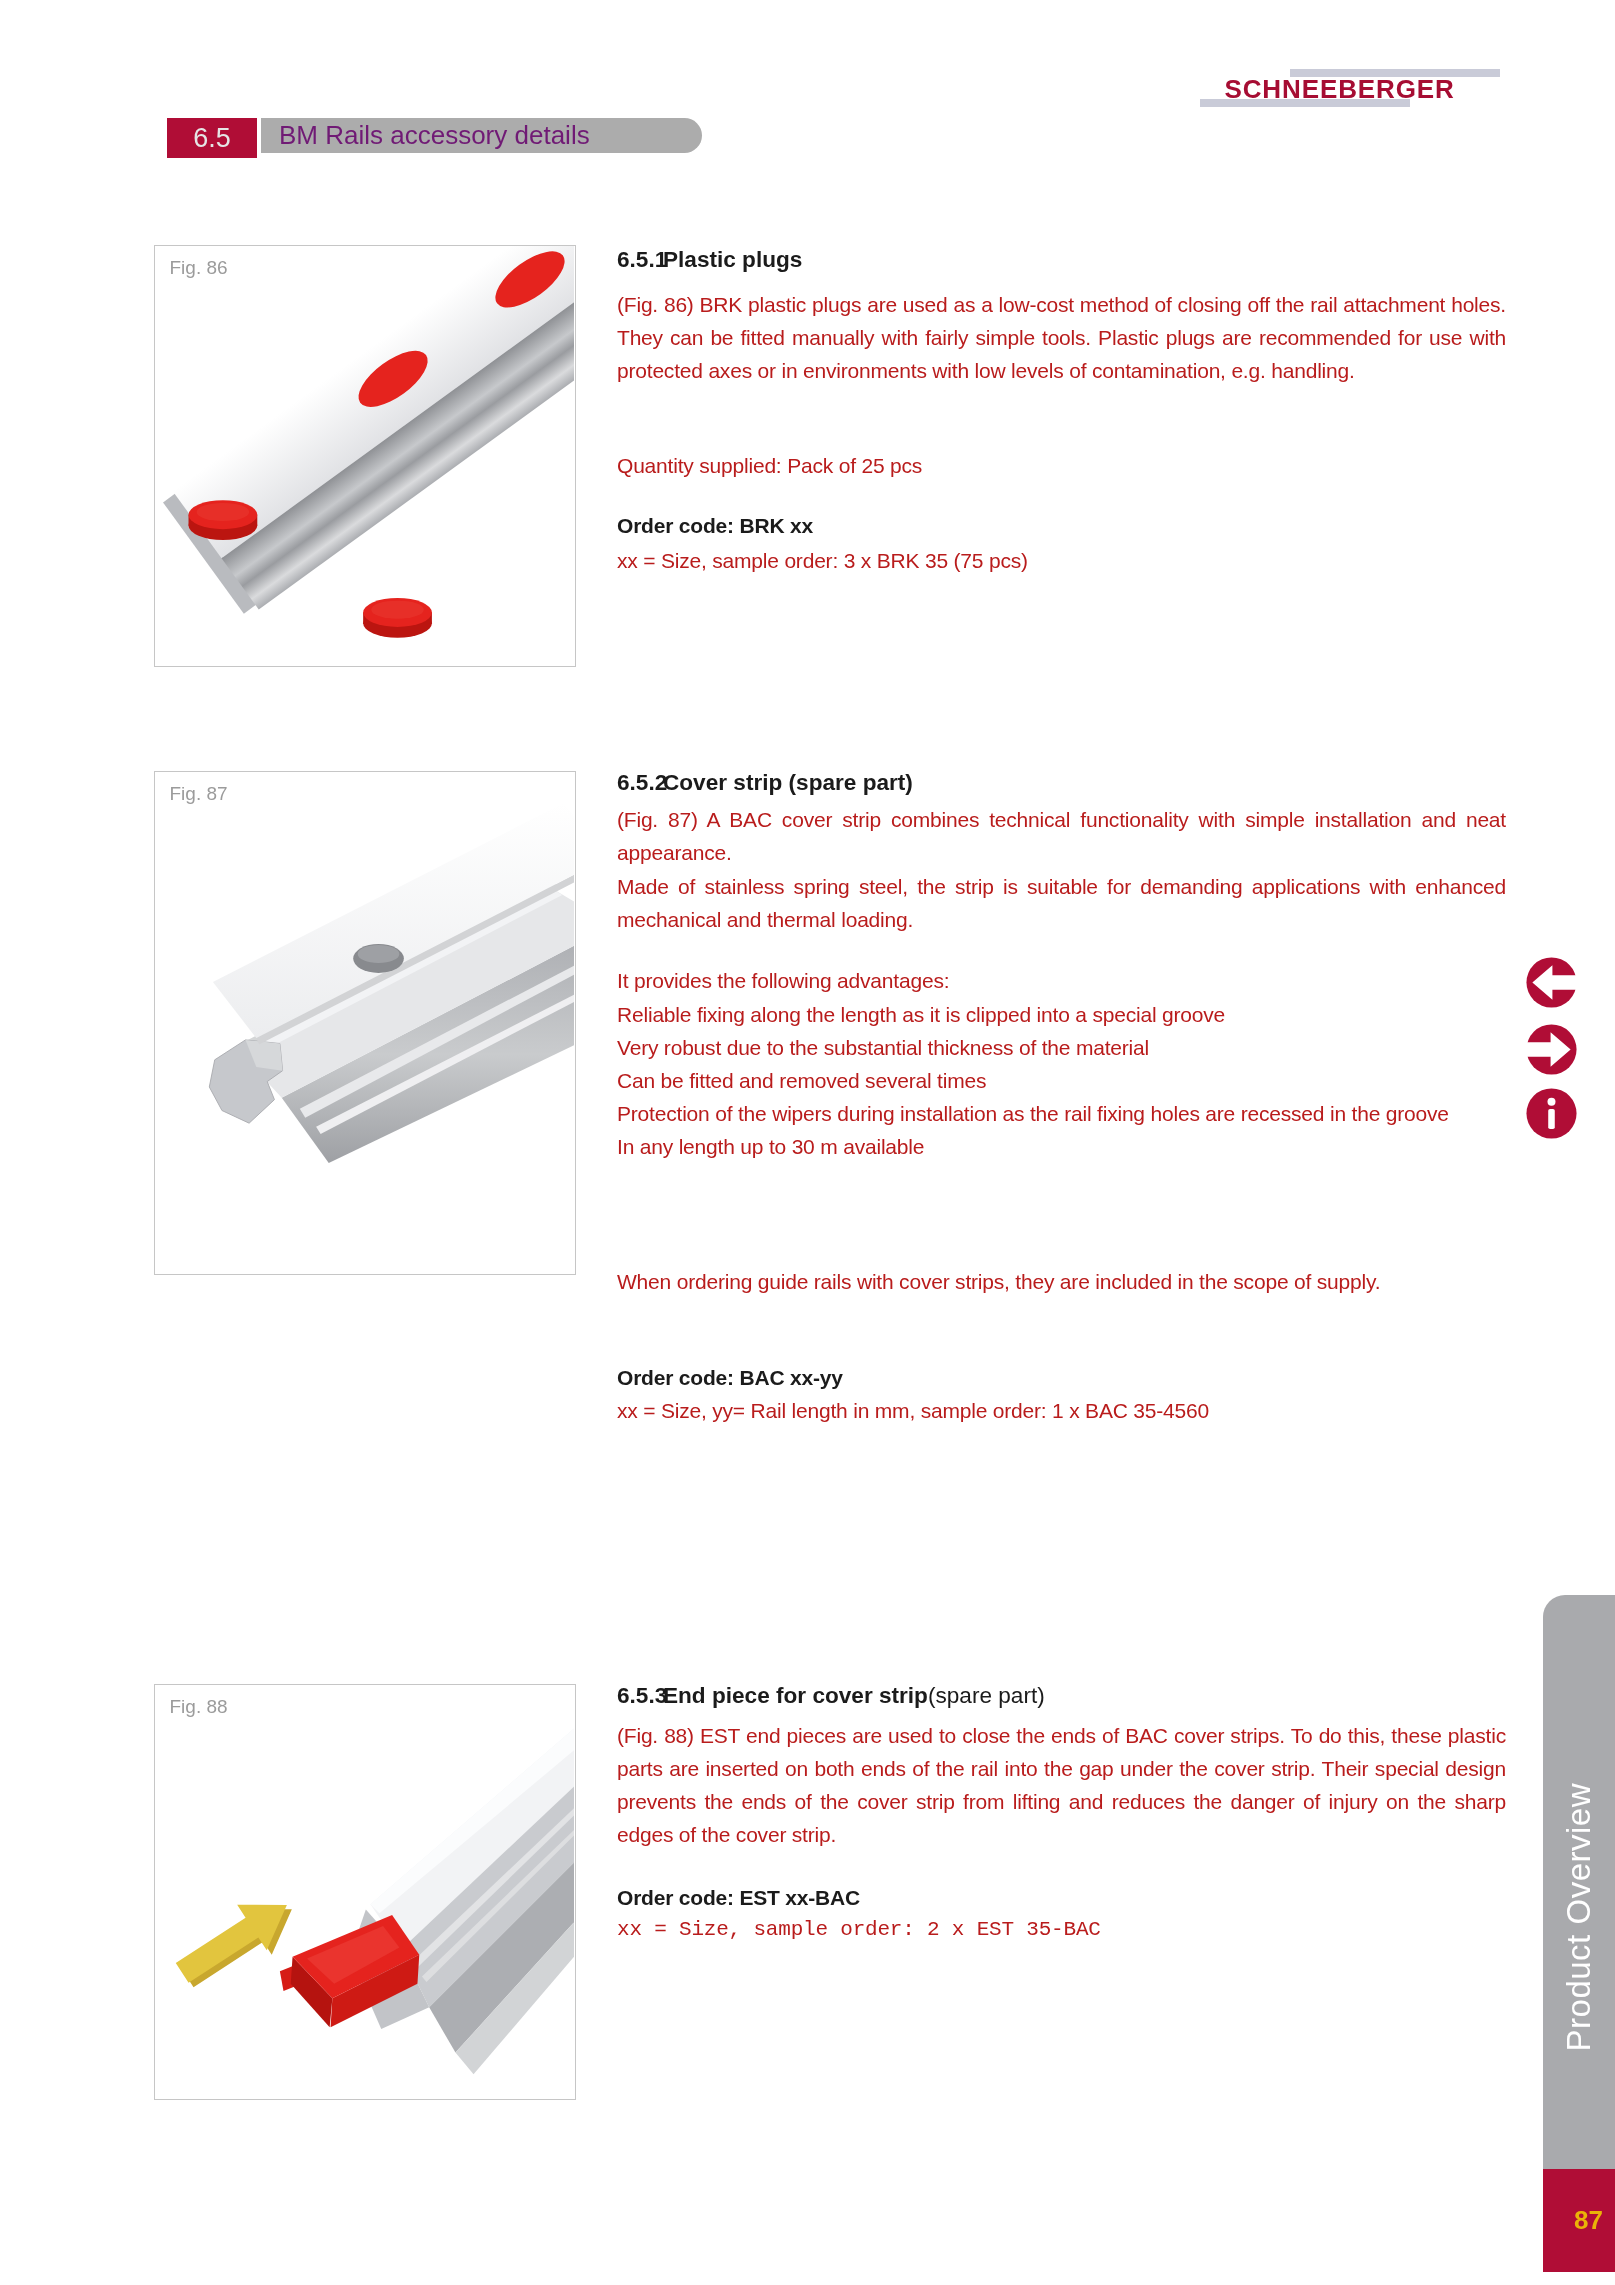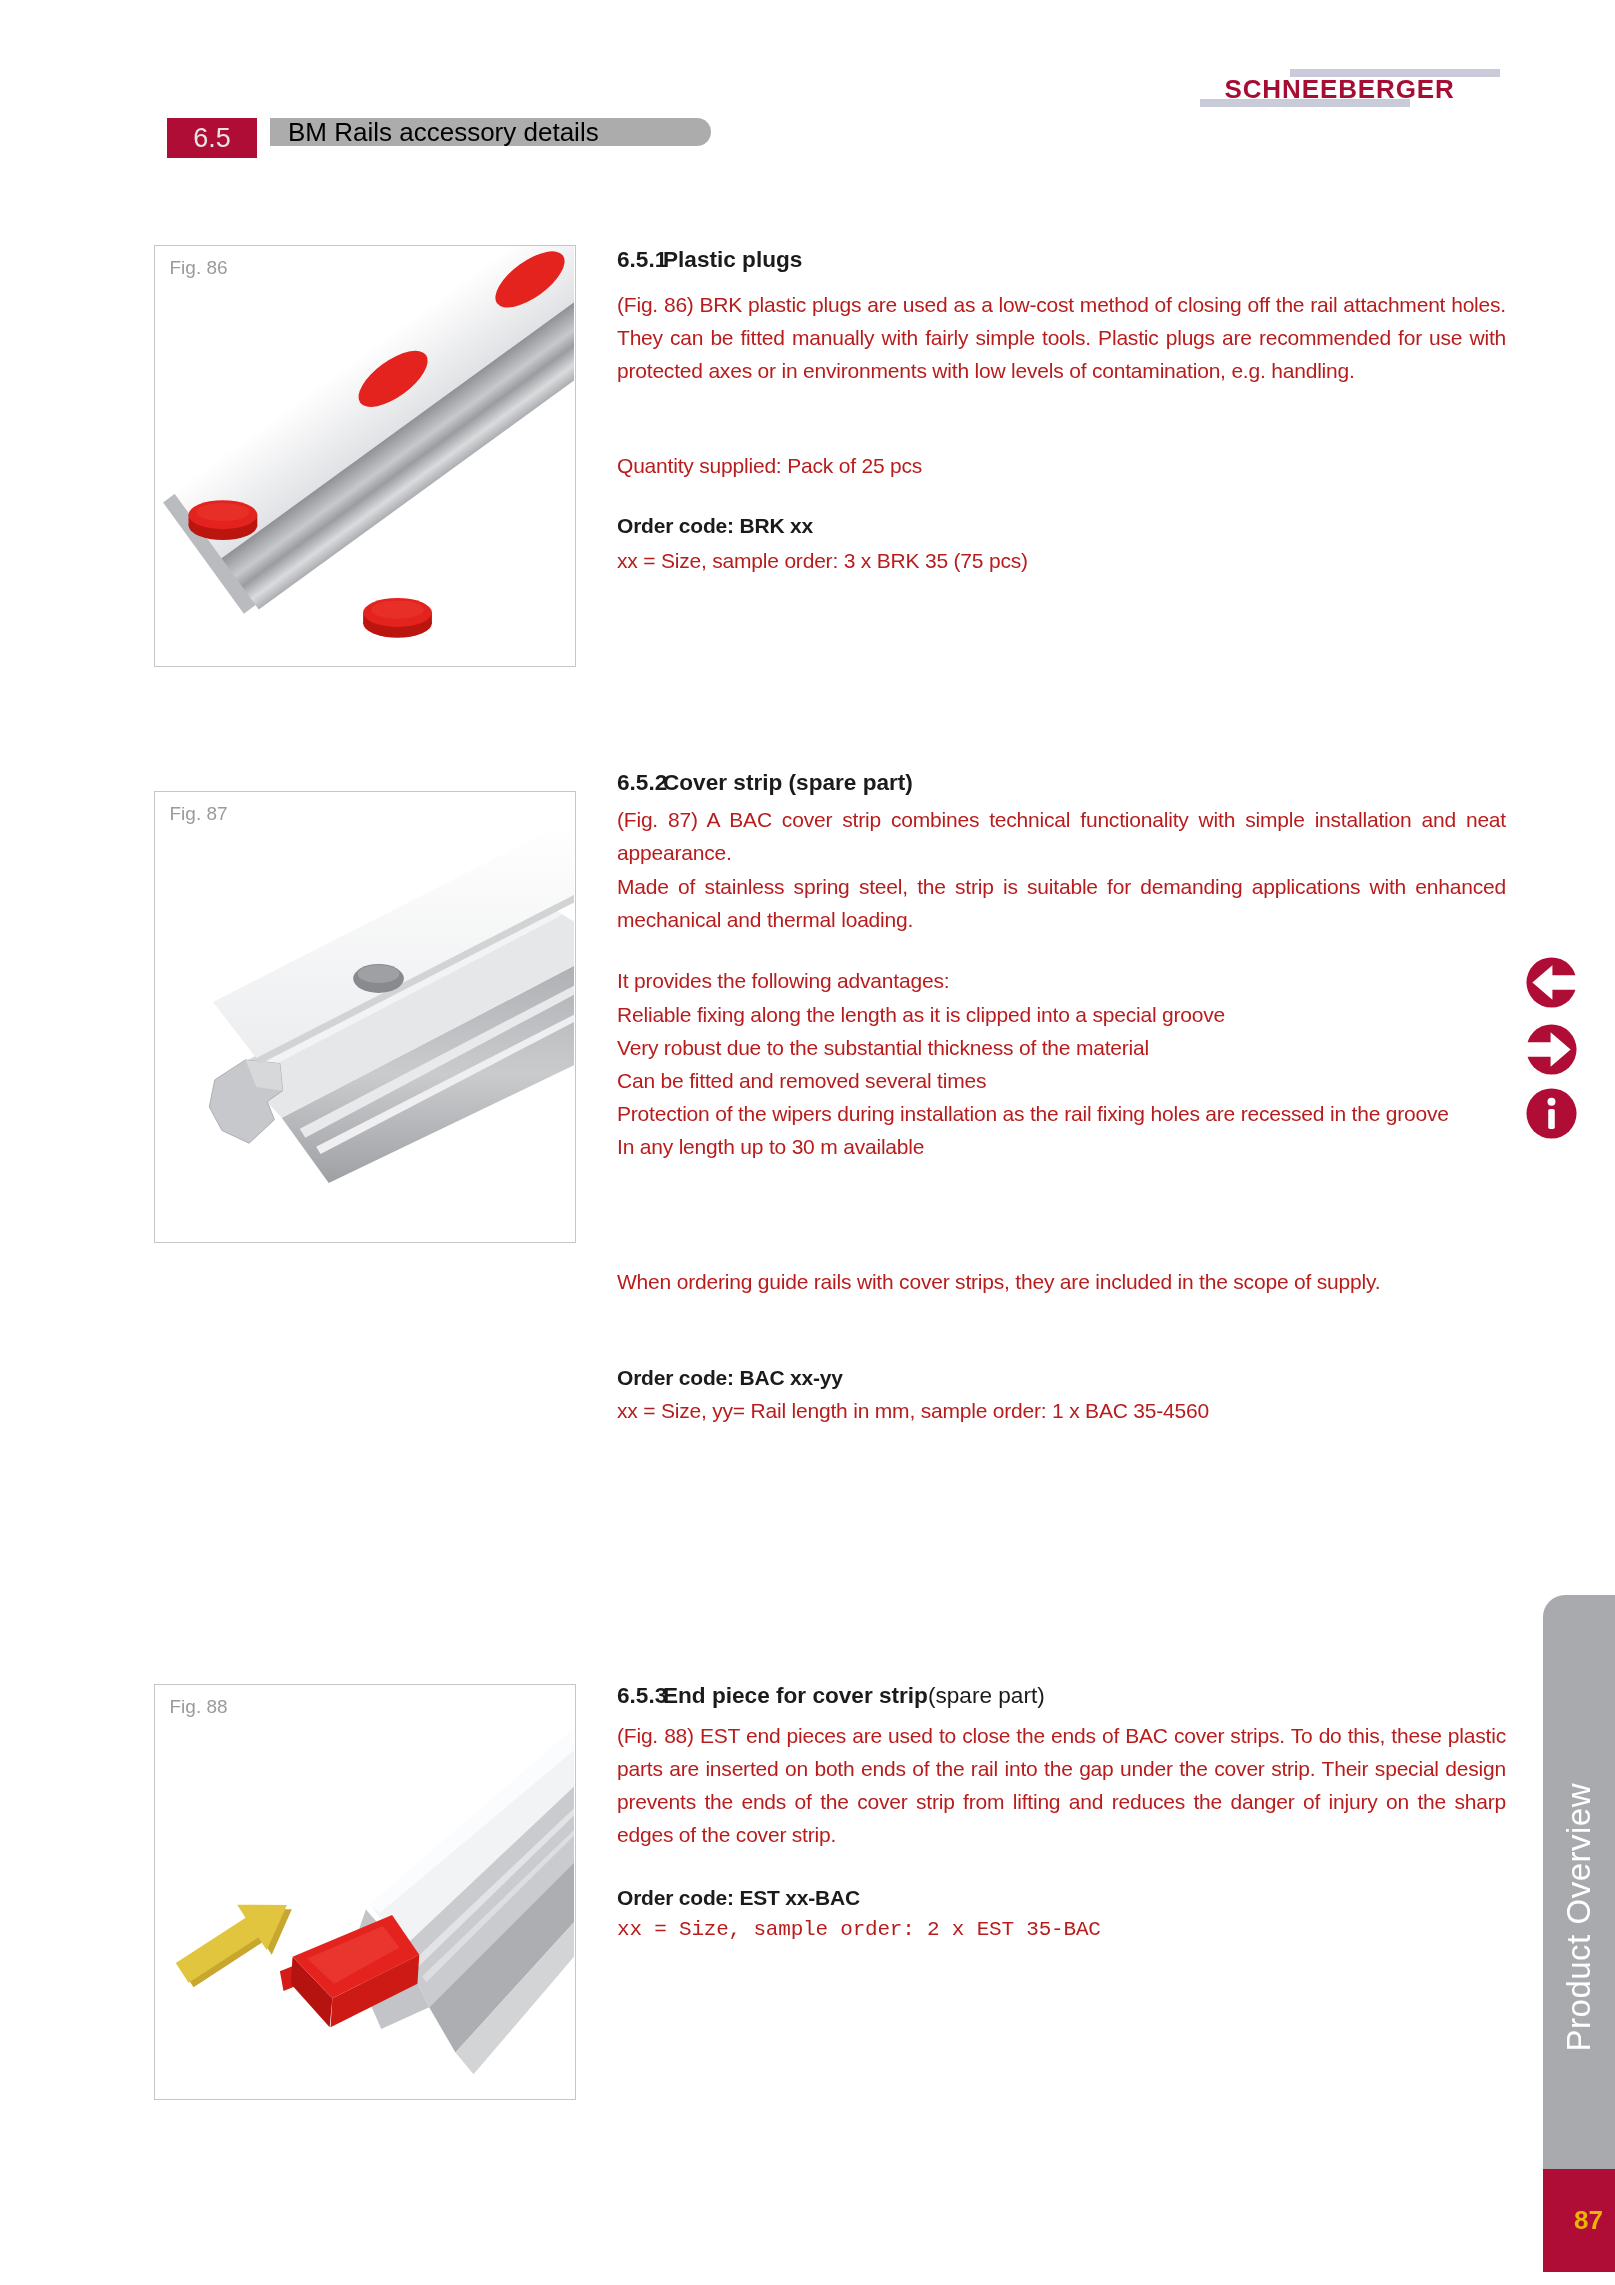--- a/index.html
+++ b/index.html
@@ -12,21 +12,21 @@
   
   .logo-text{font-size:26px;font-weight:700;color:#A60D33;letter-spacing:0.9px;}
   .logo-bar{background:#C9CBD8;height:8.1px;width:210px;}
 
   
   .hdr-num{
     left:167px;top:118px;width:90px;height:40px;background:#B00D36;color:#e5e5e5;
     font-size:27px;display:flex;align-items:center;justify-content:center;
   }
   .hdr-bar{
-    left:270px;top:118px;width:441px;height:28px;background:#ACACAC;color:#000000;
+    left:261px;top:118px;width:441px;height:35px;background:#ACACAC;color:#701a75;
     font-size:26px;border-radius:0 20px 20px 0;display:flex;align-items:center;
     padding-left:18px;box-sizing:border-box;white-space:nowrap;
   }
 
   
   .figbox{width:422px;border:1.8px solid #C6C6C6;box-sizing:border-box;background:#fff;overflow:hidden;}
   .figlabel{position:absolute;left:14.5px;top:11px;font-size:19px;color:#9B9B9B;}
 
   
   .txt{left:617px;width:889px;color:#b91c1c;font-size:21px;line-height:33px;letter-spacing:-0.2px;}
@@ -91,21 +91,21 @@
     </g>
     <g>
       <ellipse cx="268" cy="417" rx="38" ry="16" fill="#BB1510"></ellipse>
       <rect x="230" y="405" width="76" height="12" fill="#BB1510"></rect>
       <ellipse cx="268" cy="405" rx="38" ry="16" fill="#E5231E"></ellipse>
       <ellipse cx="268" cy="402" rx="29" ry="10" fill="#EA3B32" opacity="0.55"></ellipse>
     </g>
   </svg>
 </div>
 
-<div class="abs figbox" style="left:154px;top:771px;height:452px;margin-top:20px;">
+<div class="abs figbox" style="left:154px;top:771px;height:504px;">
   <span class="figlabel">Fig. 87</span>
   <svg width="419" height="420" viewBox="0 0 463 464">
     <defs>
       <linearGradient id="g87side" x1="0" y1="0" x2="0" y2="1">
         <stop offset="0" stop-color="#AFB1B5"></stop>
           <stop offset="0.5" stop-color="#C9CBCD"></stop>
         <stop offset="1" stop-color="#9EA0A4"></stop>
       </linearGradient>
       <linearGradient id="g87strip" x1="0" y1="0" x2="0" y2="1">
         <stop offset="0" stop-color="#FFFFFF"></stop>

